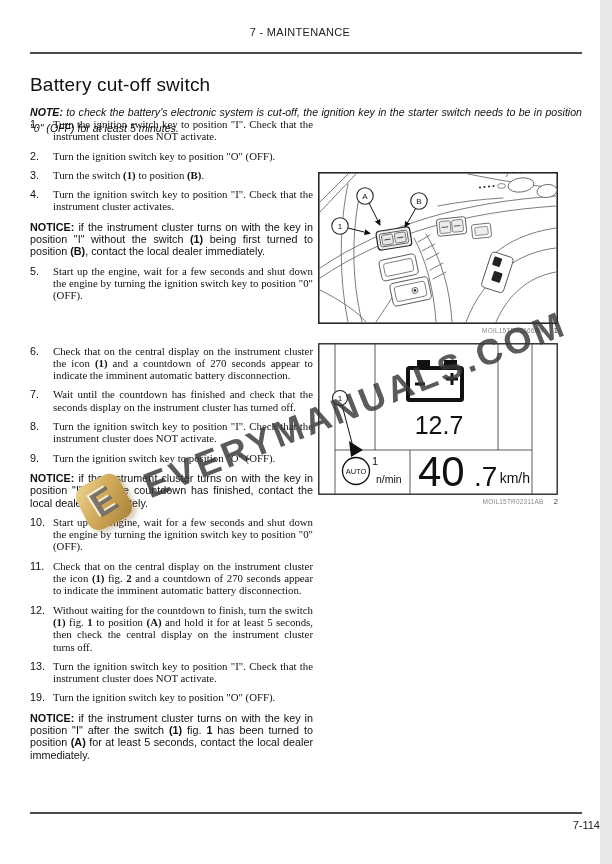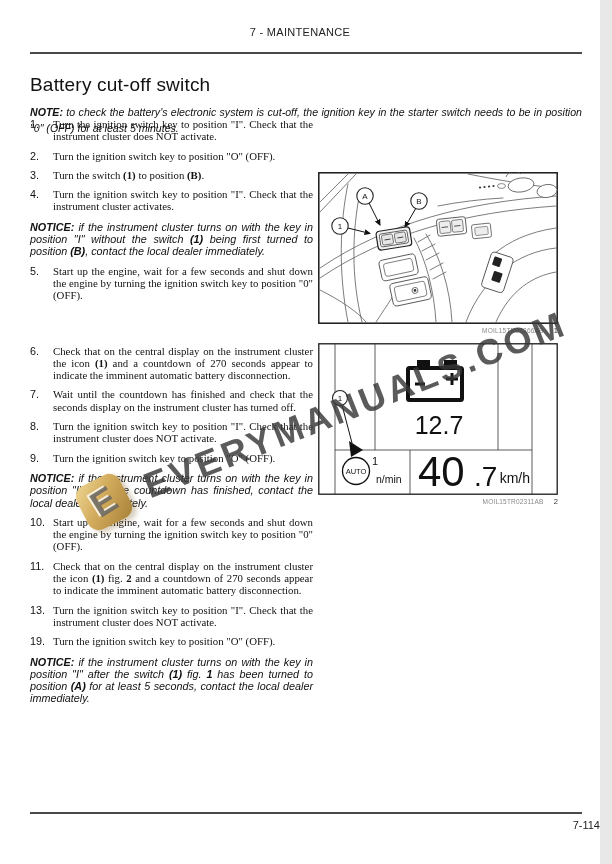--- a/index.html
+++ b/index.html
@@ -13,21 +13,21 @@
   .doc-title{position:absolute;top:61px;left:30px;font-size:19px;font-weight:normal;letter-spacing:.2px;}
 
   .note-para{position:absolute;top:93px;left:30px;width:552px;font-size:10.6px;line-height:16px;
     font-style:italic;text-align:justify;}
   .note-para .nlabel{font-weight:bold;}
 
   .steps{position:absolute;top:118px;left:30px;width:283px;font-size:10.8px;line-height:12.3px;}
   .step{display:grid;grid-template-columns:23px 1fr;margin-top:7px;}
   .steps > :first-child{margin-top:0;}
   .step .txt{text-align:justify;font-family:Liberation Serif, serif;}
-  .notice{margin-top:8px;font-style:italic;text-align:justify;}
+  .notice{margin-top:8px;text-align:justify;}
   .notice .nlabel{font-weight:bold;}
   .gap-before{margin-top:43px;}
 
   .figure{position:absolute;left:318px;width:240px;}
   #fig1{top:172px;}
   #fig2{top:343px;}
   .figure svg{display:block;background:#fff;}
   .fig-caption{display:flex;justify-content:flex-end;align-items:baseline;gap:10px;
     margin-top:2px;font-size:6.5px;color:#8a8a8a;letter-spacing:.2px;}
   .fig-caption .fig-num{font-size:7.5px;color:#333;}
@@ -99,20 +99,24 @@
         <span class="txt">Turn the ignition switch key to position "O" (OFF).</span>
       </div>
       <div class="notice"><span class="nlabel">NOTICE: </span><span>if the instrument cluster turns on with the key in position "I" after the countdown has finished, contact the local dealer immediately.</span></div>
       <div class="step">
         <span class="num">10.</span>
         <span class="txt">Start up the engine, wait for a few seconds and shut down the engine by turning the ignition switch key to position "0" (OFF).</span>
       </div>
       <div class="step">
         <span class="num">11.</span>
         <span class="txt">Check that on the central display on the instrument cluster the icon <b>(1)</b> fig. <b>2</b> and a countdown of 270 seconds appear to indicate the imminent automatic battery disconnection.</span>
+      </div>
+      <div class="step">
+        <span class="num">12.</span>
+        <span class="txt">Without waiting for the countdown to finish, turn the switch <b>(1)</b> fig. <b>1</b> to position <b>(A)</b> and hold it for at least 5 seconds, then check the central display on the instrument cluster turns off.</span>
       </div>
       <div class="step">
         <span class="num">13.</span>
         <span class="txt">Turn the ignition switch key to position "I". Check that the instrument cluster does NOT activate.</span>
       </div>
       <div class="step">
         <span class="num">19.</span>
         <span class="txt">Turn the ignition switch key to position "O" (OFF).</span>
       </div>
       <div class="notice"><span class="nlabel">NOTICE: </span><span>if the instrument cluster turns on with the key in position "I" after the switch <b>(1)</b> fig. <b>1</b> has been turned to position <b>(A)</b> for at least 5 seconds, contact the local dealer immediately.</span></div>

